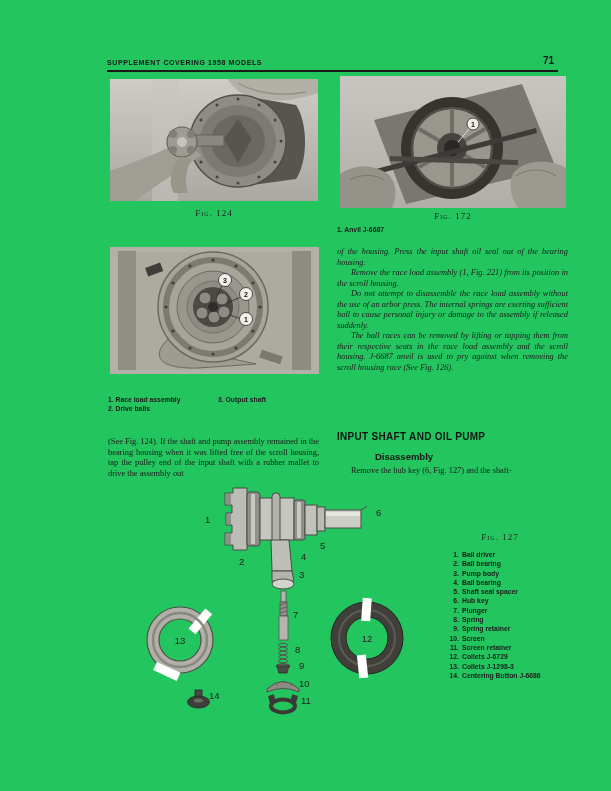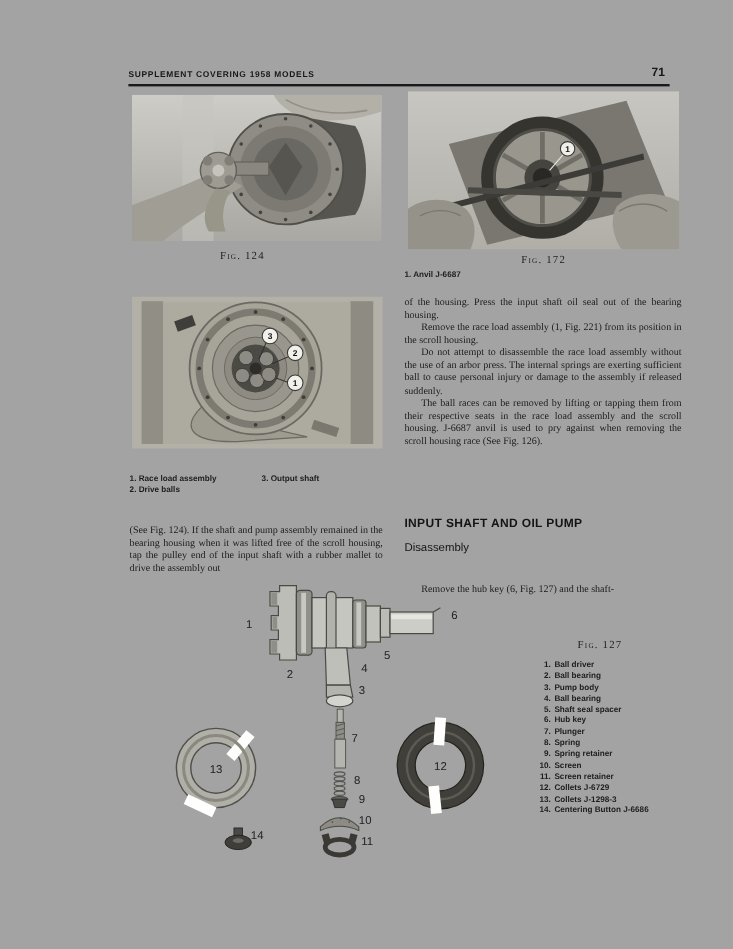--- a/index.html
+++ b/index.html
@@ -1,16 +1,16 @@
 <!DOCTYPE html>
 <html><head>
 <meta charset="utf-8">
 <style>
   html,body{margin:0;padding:0;background:#ffffff;}
-  .page{position:relative;width:611px;height:791px;background:#a3a3a3;overflow:hidden;
+  .page{position:relative;width:611px;height:791px;background:#22c55e;overflow:hidden;
         font-family:"Liberation Serif", serif;color:#1c1c1c;}
   .abs{position:absolute;}
 
   
   .hdr-title{font-family:"Liberation Sans",sans-serif;font-weight:bold;font-size:7px;
              letter-spacing:.6px;color:#171717;}
   .hdr-num{font-family:"Liberation Sans",sans-serif;font-weight:bold;font-size:10px;color:#171717;}
   .hdr-rule{background:#1a1a1a;height:2px;}
 
   
@@ -18,21 +18,21 @@
   .leg{font-family:"Liberation Sans",sans-serif;font-weight:bold;font-size:6.8px;
        line-height:9px;color:#1d1d1d;}
 
   
   .body-col{font-size:8.4px;line-height:10.5px;text-align:justify;color:#1b1b1b;}
   .body-col p{margin:0;}
   .body-col p.ind{text-indent:14px;}
 
   .sec-head{font-family:"Liberation Sans",sans-serif;font-weight:bold;font-size:10px;
             letter-spacing:.3px;color:#141414;}
-  .sub-head{font-family:"Liberation Sans",sans-serif;font-weight:normal;font-size:9.5px;color:#141414;}
+  .sub-head{font-family:"Liberation Sans",sans-serif;font-weight:bold;font-size:9.5px;color:#141414;margin-left:38px;}
 
   
   .f127-leg{font-family:"Liberation Sans",sans-serif;font-weight:bold;font-size:6.8px;
             line-height:9.3px;color:#1d1d1d;}
   .f127-leg .row{white-space:nowrap;}
   .f127-leg .num{display:inline-block;width:13px;text-align:right;margin-right:3px;}
 
   svg text.pn{font-family:"Liberation Sans",sans-serif;font-size:9.5px;fill:#222;}
   svg text.co{font-family:"Liberation Sans",sans-serif;font-weight:bold;font-size:7px;fill:#111;}
   .photo{display:block;}
@@ -84,21 +84,21 @@
 
     <rect x="84" y="56" width="30" height="11" fill="#8a8780" stroke="#5c5a54" stroke-width="0.8"></rect>
     <circle cx="72" cy="63" r="15" fill="#9e9b93" stroke="#63615b" stroke-width="1.2"></circle>
     <circle cx="72" cy="63" r="5" fill="#c6c3bc"></circle>
     <circle cx="63" cy="55" r="4" fill="#817e77"></circle>
       <circle cx="81" cy="55" r="4" fill="#817e77"></circle>
     <circle cx="63" cy="71" r="4" fill="#817e77"></circle>
       <circle cx="81" cy="71" r="4" fill="#817e77"></circle>
     <path d="M70,78 C60,92 58,104 64,114 L78,114 C74,102 76,90 82,80 Z" fill="#989589"></path>
   </svg>
-  <div class="abs caption" style="left:98px;top:208px;width:208px;">Fig. 124</div>
+  <div class="abs caption" style="left:110px;top:208px;width:208px;">Fig. 124</div>
 
   <svg class="abs photo" style="left:110px;top:247px;" width="209" height="127" viewBox="0 0 209 127">
     <rect width="209" height="127" fill="#b2b0a7"></rect>
     <rect x="8" y="4" width="18" height="119" fill="#918e85"></rect>
     <rect x="182" y="4" width="19" height="119" fill="#8e8b82"></rect>
     <rect x="26" y="5" width="156" height="118" fill="#adaaa0"></rect>
 
     <path d="M58,92 C40,110 50,122 88,121 L146,117 C122,112 96,106 76,96 Z" fill="#9e9b91" stroke="#6b6962" stroke-width="1"></path>
     <rect x="150" y="106" width="22" height="8" fill="#7b786f" transform="rotate(18 161 110)"></rect>
     <rect x="36" y="18" width="16" height="9" fill="#3f3e3a" transform="rotate(-20 44 22)"></rect>
@@ -193,29 +193,29 @@
 
     <line x1="130" y1="52" x2="118" y2="66" stroke="#e8e7e1" stroke-width="0.9"></line>
     <g>
       <circle cx="133" cy="48" r="6" fill="#efeee8" stroke="#3a3936" stroke-width="0.9"></circle>
       <text class="co" x="133" y="50.7" text-anchor="middle">1</text>
     </g>
   </svg>
   <div class="abs caption" style="left:340px;top:211px;width:226px;">Fig. 172</div>
   <div class="abs leg" style="left:337px;top:225px;">1. Anvil J-6687</div>
 
-  <div class="abs body-col" style="left:337px;top:247px;width:231px;">
+  <div class="abs body-col" style="left:337px;top:247px;width:231px;font-style:italic;">
     <p>of the housing. Press the input shaft oil seal out of the bearing housing.</p>
     <p class="ind">Remove the race load assembly (1, Fig. 221) from its position in the scroll housing.</p>
     <p class="ind">Do not attempt to disassemble the race load assembly without the use of an arbor press. The internal springs are exerting sufficient ball to cause personal injury or damage to the assembly if released suddenly.</p>
     <p class="ind">The ball races can be removed by lifting or tapping them from their respective seats in the race load assembly and the scroll housing. J-6687 anvil is used to pry against when removing the scroll housing race (See Fig. 126).</p>
   </div>
   <div class="abs sec-head" style="left:337px;top:431px;">INPUT SHAFT AND OIL PUMP</div>
   <div class="abs sub-head" style="left:337px;top:451px;">Disassembly</div>
-  <div class="abs body-col" style="left:337px;top:486px;width:231px;">
+  <div class="abs body-col" style="left:337px;top:466px;width:231px;">
     <p class="ind">Remove the hub key (6, Fig. 127) and the shaft-</p>
   </div>
 
   <svg class="abs" style="left:95px;top:478px;" width="475" height="282" viewBox="0 0 475 282">
 
     <g>
       <path d="M152,10 L138,10 L138,15 L130,15 L130,27 L137,27 L137,35 L131,35 L131,47 L137,47 L137,55 L130,55 L130,67 L138,67 L138,72 L152,72 Z" fill="#bdbdb7" stroke="#4a4a45" stroke-width="1"></path>
       <rect x="131" y="16" width="5" height="10" fill="#8f8f89"></rect>
       <rect x="132" y="36" width="4" height="10" fill="#8f8f89"></rect>
       <rect x="131" y="56" width="5" height="10" fill="#8f8f89"></rect>

